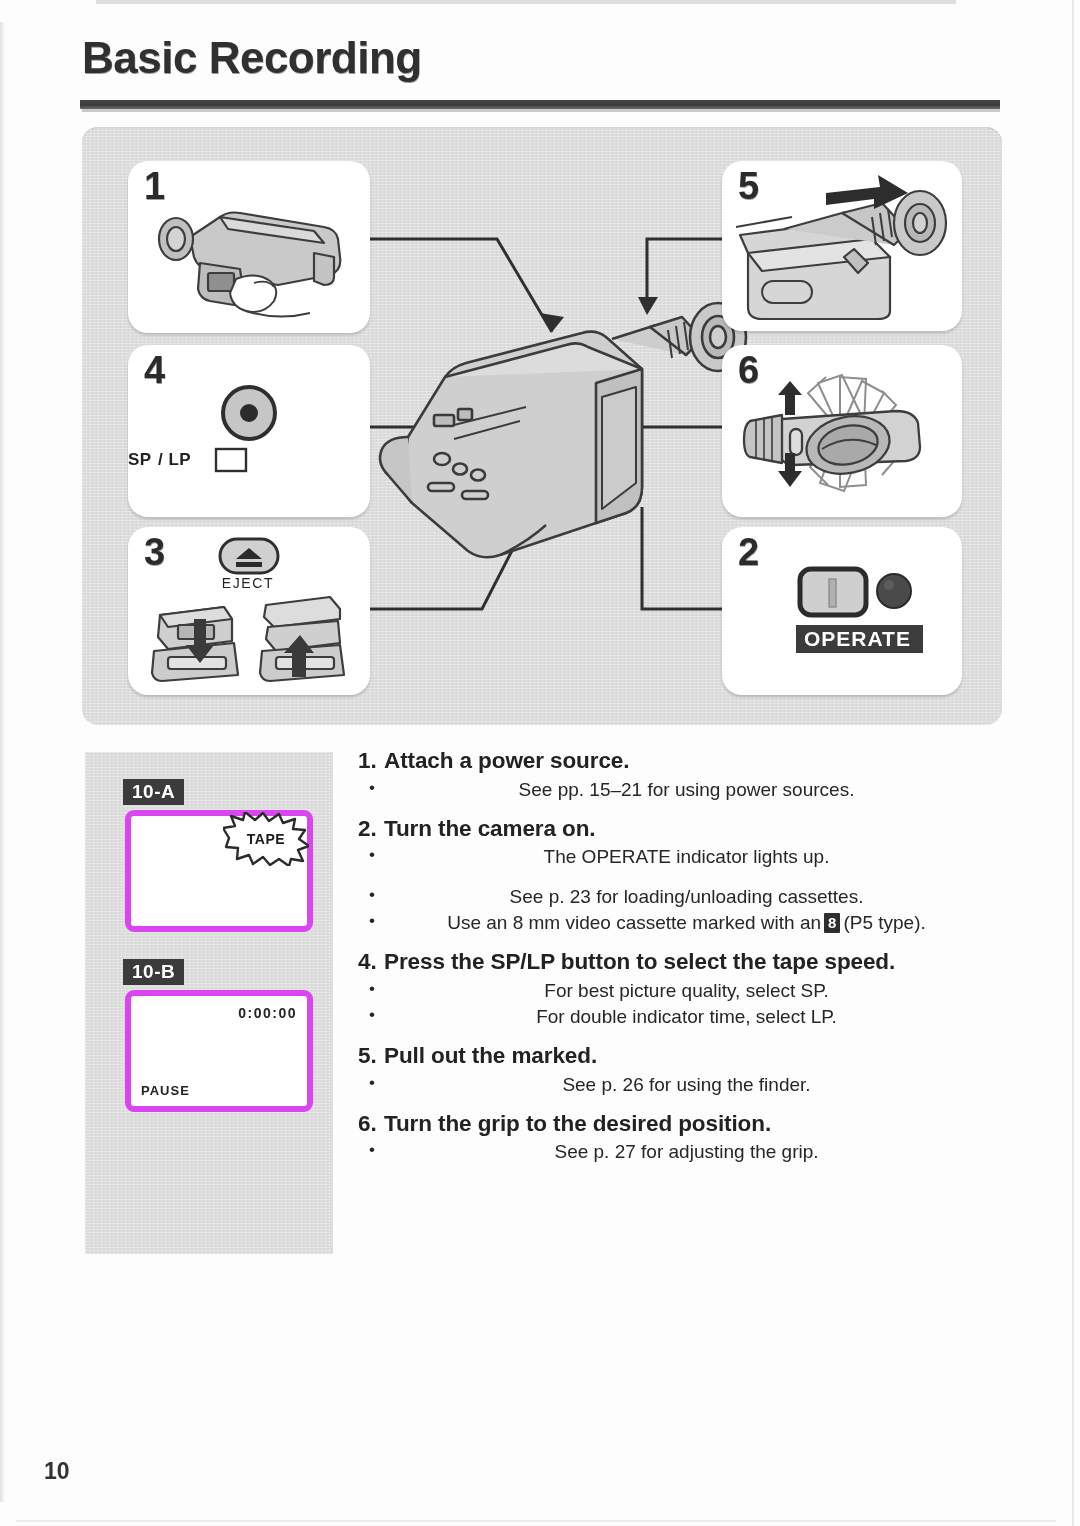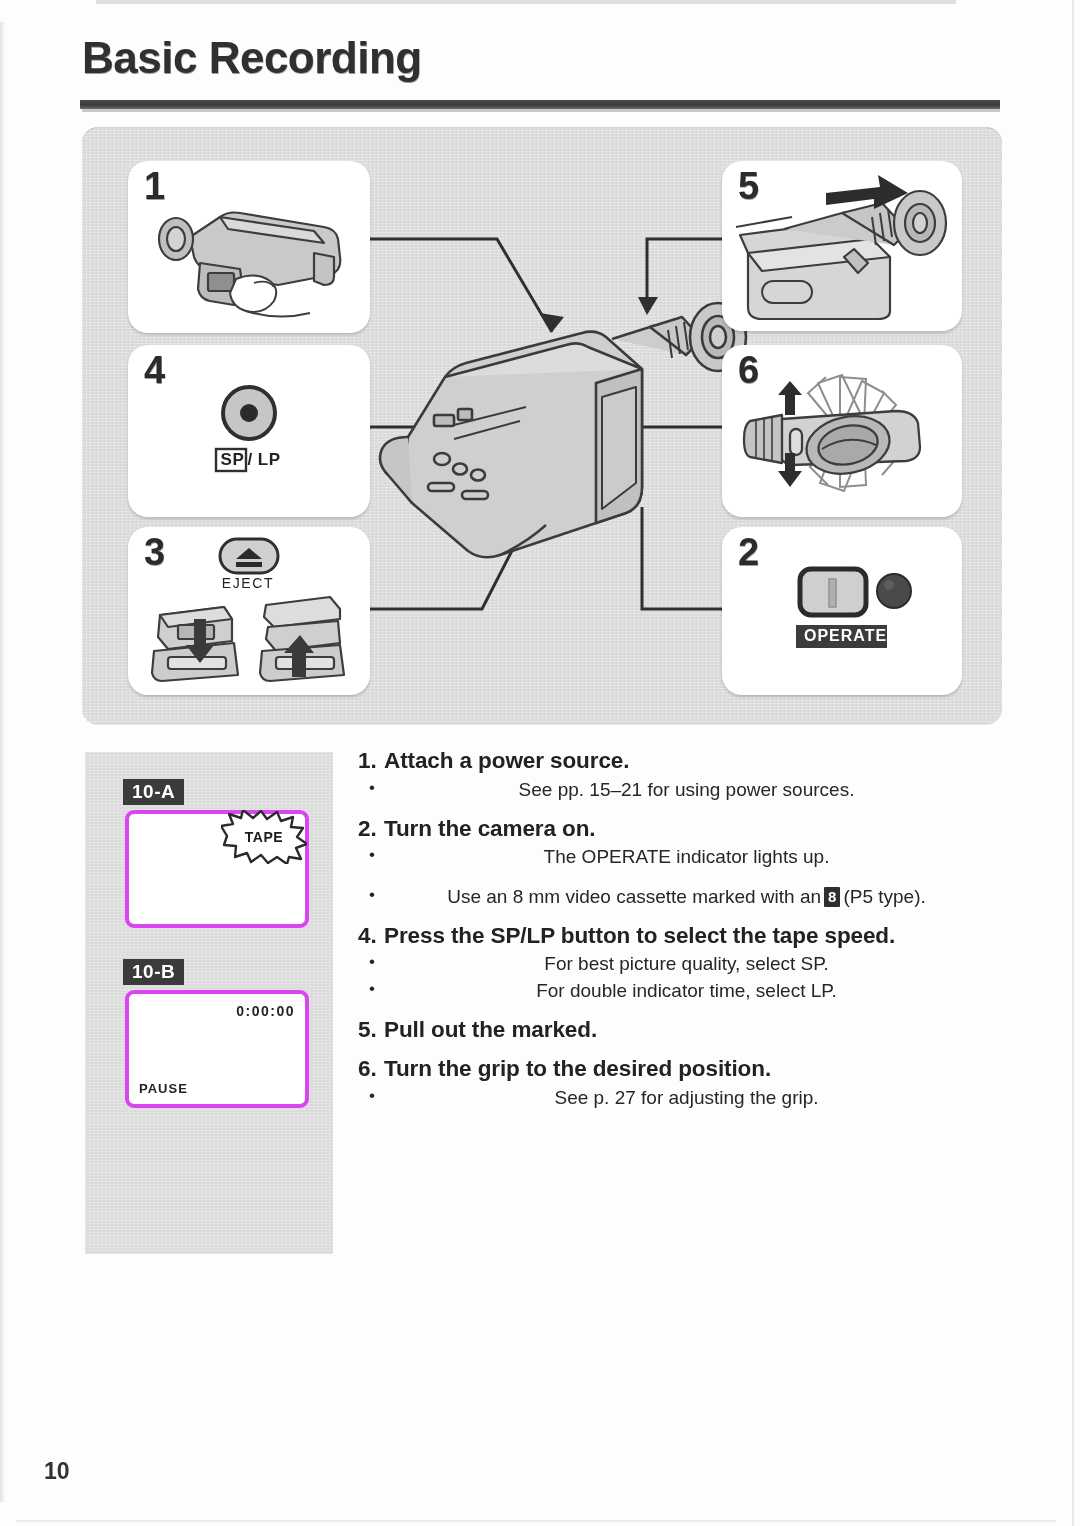--- a/index.html
+++ b/index.html
@@ -81,21 +81,21 @@
                repeating-linear-gradient(90deg,rgba(255,255,255,.2) 0 1px,rgba(0,0,0,0) 1px 4px);
   }
   .badge{
     position:absolute;background:#3b3b3b;color:#ffffff;
     font-size:19px;font-weight:bold;letter-spacing:.5px;
     padding:3px 9px 4px 9px;line-height:1;
   }
   #vf-badge-a{left:38px;top:27px;}
   #vf-badge-b{left:38px;top:207px;}
   .vf-screen{
-    position:absolute;background:#ffffff;border:4px solid #d946ef;border-radius:9px;
+    position:absolute;background:#ffffff;border:6px solid #d946ef;border-radius:9px;
     width:176px;height:110px;
   }
   #vf-screen-a{left:40px;top:58px;}
   #vf-screen-b{left:40px;top:238px;}
   .vf-counter{
     position:absolute;right:10px;top:9px;font-size:14px;font-weight:bold;color:#232323;
     letter-spacing:1.5px;white-space:nowrap;
   }
   .vf-pause{
     position:absolute;left:10px;bottom:8px;font-size:13px;font-weight:bold;color:#232323;
@@ -234,21 +234,21 @@
     </svg>
   </div>
 
   <div class="step-card" id="card4">
     <span class="step-num">4</span>
     <svg class="svg-fill" viewBox="0 0 242 172">
       <circle cx="121" cy="68" r="26" fill="#c6c6c6" stroke="#2f2f2f" stroke-width="4"></circle>
       <circle cx="121" cy="68" r="9" fill="#2b2b2b"></circle>
       <rect x="88" y="104" width="30" height="22" fill="#ffffff" stroke="#2f2f2f" stroke-width="2.4"></rect>
     </svg>
-    <div style="position:absolute;left:0;top:104px;width:242px;text-align:center;font-size:17px;font-weight:bold;color:#222;letter-spacing:.5px;line-height:22px;">
+    <div style="position:absolute;left:0;top:104px;width:242px;text-align:left;font-size:17px;font-weight:bold;color:#222;letter-spacing:.5px;line-height:22px;">
       <span style="display:inline-block;width:30px;">SP</span><span>/ LP</span>
     </div>
   </div>
 
   <div class="step-card" id="card3">
     <span class="step-num">3</span>
     <svg class="svg-fill" viewBox="0 0 242 168">
 
       <rect x="92" y="12" width="58" height="34" rx="17" fill="#d0d0d0" stroke="#2f2f2f" stroke-width="3"></rect>
       <polygon points="121,21 134,32 108,32" fill="#2b2b2b"></polygon>
@@ -339,21 +339,21 @@
   </div>
 
   <div class="step-card" id="card2">
     <span class="step-num">2</span>
     <svg class="svg-fill" viewBox="0 0 240 168">
       <rect x="78" y="42" width="66" height="46" rx="11" fill="#cfcfcf" stroke="#2b2b2b" stroke-width="5"></rect>
       <rect x="107" y="52" width="7" height="28" fill="#b0b0b0" stroke="#8d8d8d" stroke-width="1.4"></rect>
       <circle cx="172" cy="64" r="17" fill="#4a4a4a" stroke="#2b2b2b" stroke-width="2"></circle>
       <circle cx="167" cy="58" r="5" fill="#5d5d5d"></circle>
     </svg>
-    <div style="position:absolute;left:74px;top:98px;background:#3c3c3c;color:#fff;font-size:16px;font-weight:bold;letter-spacing:1px;padding:3px 0 4px 8px;line-height:1;">OPERATE</div>
+    <div style="position:absolute;left:74px;top:98px;background:#3c3c3c;color:#fff;font-size:21px;font-weight:bold;letter-spacing:1px;padding:3px 12px 4px 8px;line-height:1;">OPERATE</div>
   </div>
 
 </div>
 
 <div class="vf-panel">
   <div class="badge" id="vf-badge-a">10-A</div>
   <div class="vf-screen" id="vf-screen-a">
     <div class="vf-counter">0:00:00</div>
     <div class="tape-burst">
       <svg viewBox="0 0 86 54" style="position:absolute;left:0;top:0;width:86px;height:54px;">
@@ -385,38 +385,42 @@
     <div class="step-head">
       <span class="n">2.</span><span>Turn the camera on.</span>
     </div>
     <ul class="bullet-list">
       <li><span>The OPERATE indicator lights up.</span></li>
     </ul>
   </div>
 
   <div class="step-block">
     <ul class="bullet-list">
+      <li><span>See p. 23 for loading/unloading cassettes.</span></li>
       <li><span>Use an 8 mm video cassette marked with an</span><span class="eight-badge">8</span><span>(P5 type).</span></li>
     </ul>
   </div>
 
   <div class="step-block">
     <div class="step-head">
       <span class="n">4.</span><span>Press the SP/LP button to select the tape speed.</span>
     </div>
     <ul class="bullet-list">
       <li><span>For best picture quality, select SP.</span></li>
       <li><span>For double indicator time, select LP.</span></li>
     </ul>
   </div>
 
   <div class="step-block">
     <div class="step-head">
       <span class="n">5.</span><span>Pull out the marked.</span>
     </div>
+    <ul class="bullet-list">
+      <li><span>See p. 26 for using the finder.</span></li>
+    </ul>
   </div>
 
   <div class="step-block">
     <div class="step-head">
       <span class="n">6.</span><span>Turn the grip to the desired position.</span>
     </div>
     <ul class="bullet-list">
       <li><span>See p. 27 for adjusting the grip.</span></li>
     </ul>
   </div>

